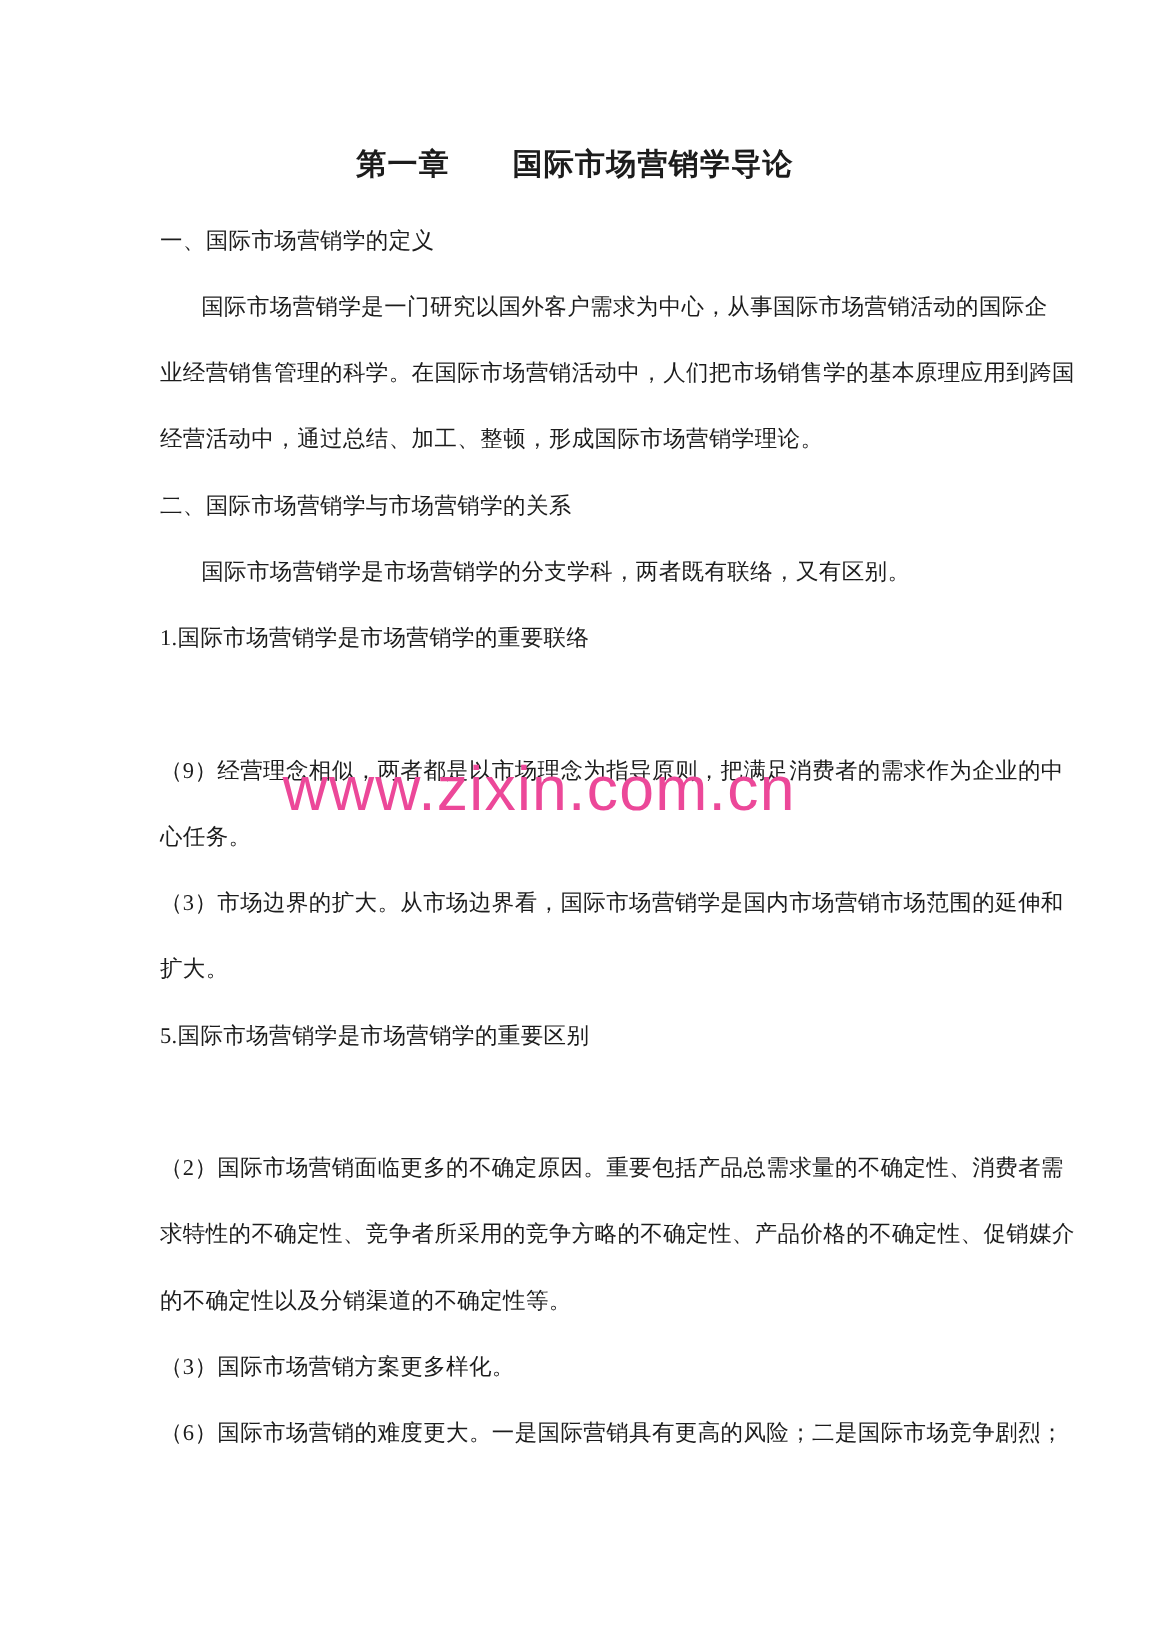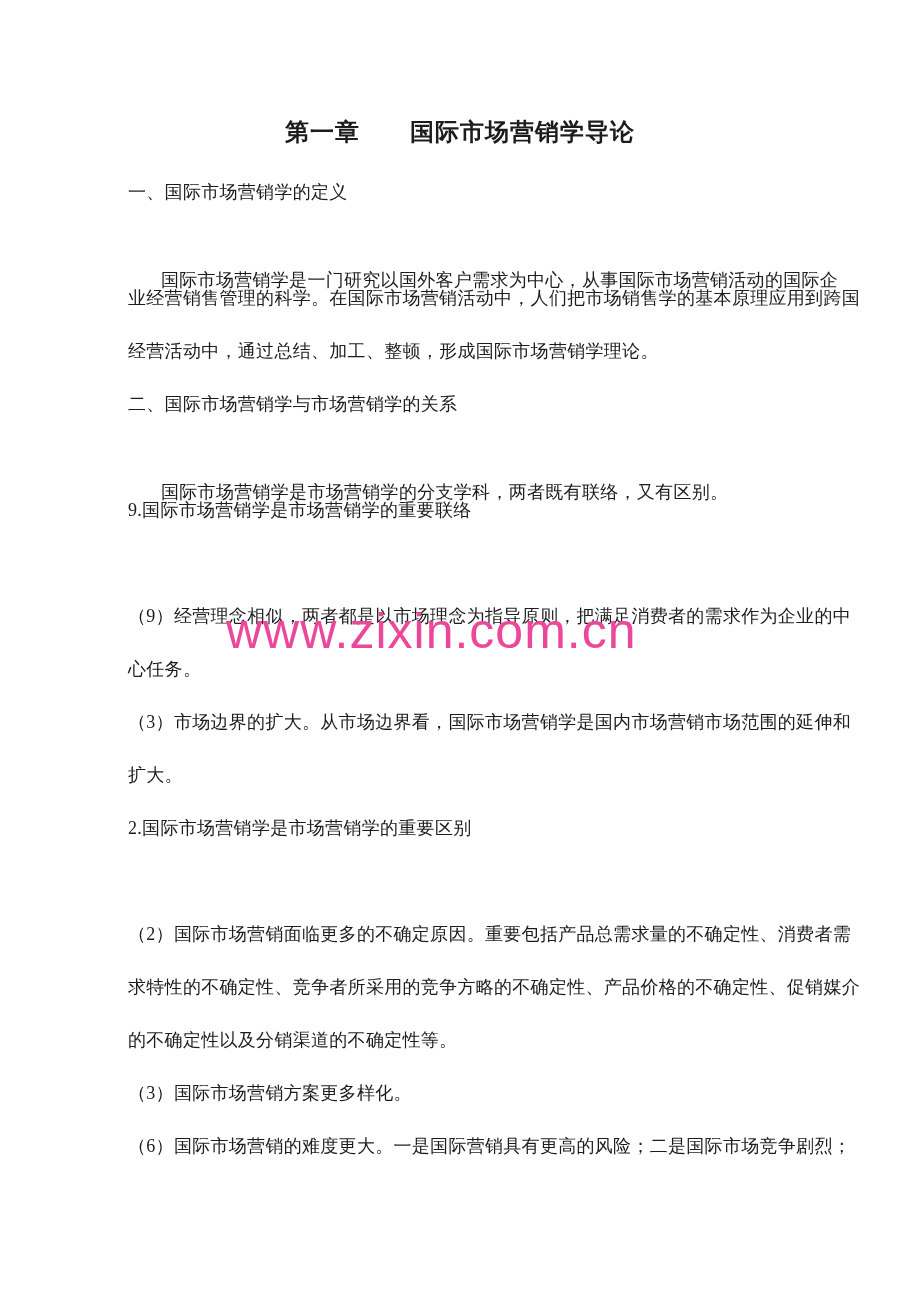--- a/index.html
+++ b/index.html
@@ -28,21 +28,21 @@
   }
   .bl {
     position: absolute;
     left: 128px;
     top: calc(181px + var(--i) * 53px);
     font-size: 18px;
     line-height: 22px;
     white-space: pre;
     letter-spacing: 0.3px;
   }
-  .bl.indent { left: 161px; margin-top: 35px; }
+  .bl.indent { left: 161px; }
   .watermark {
     position: absolute;
     top: 606px;
     left: 226px;
     font-family: "Liberation Sans", "DejaVu Sans", sans-serif;
     font-size: 50px;
     line-height: 50px;
     color: #ec4899;
     letter-spacing: 1px;
     user-select: none;
@@ -54,26 +54,26 @@
 
 <div class="page">
   <h1 class="doc-title">第一章　　国际市场营销学导论</h1>
 
   <div class="bl" style="--i:0">一、国际市场营销学的定义</div>
   <div class="bl indent" style="--i:1">国际市场营销学是一门研究以国外客户需求为中心，从事国际市场营销活动的国际企</div>
   <div class="bl" style="--i:2">业经营销售管理的科学。在国际市场营销活动中，人们把市场销售学的基本原理应用到跨国</div>
   <div class="bl" style="--i:4">二、国际市场营销学与市场营销学的关系</div>
   <div class="bl" style="--i:3">经营活动中，通过总结、加工、整顿，形成国际市场营销学理论。</div>
   <div class="bl indent" style="--i:5">国际市场营销学是市场营销学的分支学科，两者既有联络，又有区别。</div>
-  <div class="bl" style="--i:6">9.国际市场营销学是市场营销学的重要联络</div>
+  <div class="bl" style="--i:6">1.国际市场营销学是市场营销学的重要联络</div>
   <div class="bl" style="--i:8">（9）经营理念相似，两者都是以市场理念为指导原则，把满足消费者的需求作为企业的中</div>
   <div class="bl" style="--i:9">心任务。</div>
   <div class="bl" style="--i:10">（3）市场边界的扩大。从市场边界看，国际市场营销学是国内市场营销市场范围的延伸和</div>
   <div class="bl" style="--i:11">扩大。</div>
-  <div class="bl" style="--i:12">2.国际市场营销学是市场营销学的重要区别</div>
+  <div class="bl" style="--i:12">5.国际市场营销学是市场营销学的重要区别</div>
   <div class="bl" style="--i:14">（2）国际市场营销面临更多的不确定原因。重要包括产品总需求量的不确定性、消费者需</div>
   <div class="bl" style="--i:15">求特性的不确定性、竞争者所采用的竞争方略的不确定性、产品价格的不确定性、促销媒介</div>
   <div class="bl" style="--i:16">的不确定性以及分销渠道的不确定性等。</div>
   <div class="bl" style="--i:17">（3）国际市场营销方案更多样化。</div>
   <div class="bl" style="--i:18">（6）国际市场营销的难度更大。一是国际营销具有更高的风险；二是国际市场竞争剧烈；</div>
 
   <div class="watermark">www.zixin.com.cn</div>
 </div>
 
 </body></html>

